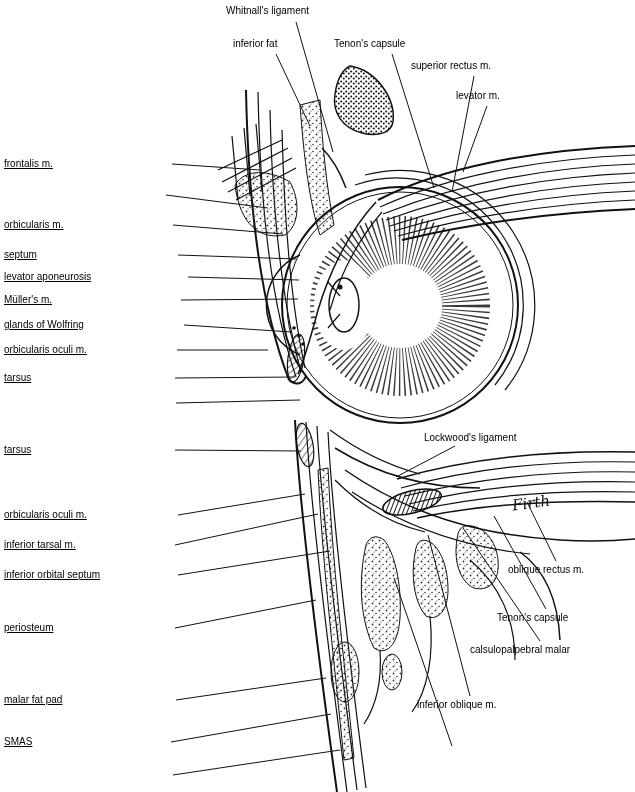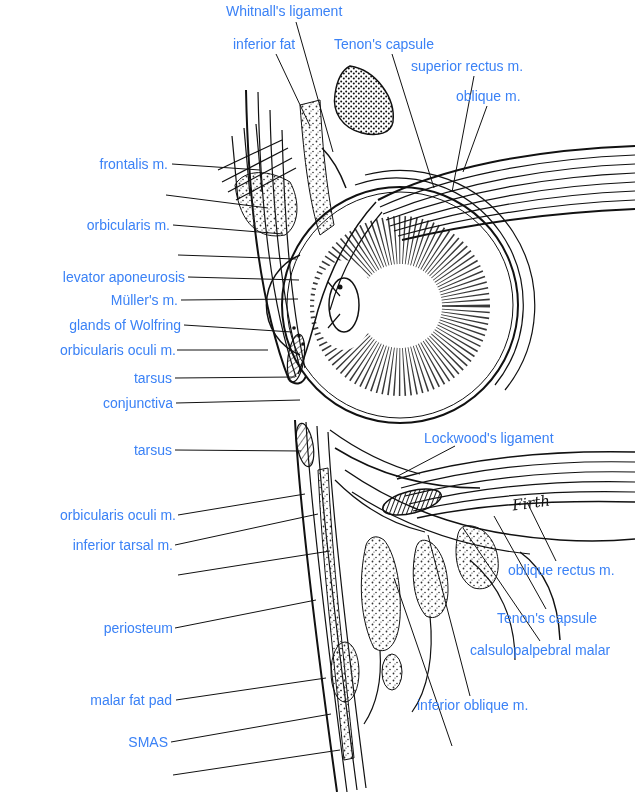--- a/index.html
+++ b/index.html
@@ -1,19 +1,19 @@
 <!DOCTYPE html>
 <html><head>
 <meta charset="utf-8">
 <style>
   html,body{margin:0;padding:0;background:#fff;}
   .fig{position:relative;width:635px;height:792px;background:#fff;overflow:hidden;}
   .fig svg{position:absolute;left:0;top:0;}
-  .lbl{position:absolute;font-family:"Liberation Sans",sans-serif;font-size:14px;line-height:16px;color:#3b82f6;white-space:nowrap;}
-  .r{text-align:right;}
+  .lbl{position:absolute;font-family:"Liberation Sans",sans-serif;font-size:10px;line-height:16px;color:#000000;white-space:nowrap;}
+  .r{text-decoration:underline;}
   .sig{position:absolute;font-family:"DejaVu Serif",serif;font-style:italic;font-size:15px;color:#111;transform:rotate(-8deg);}
   .ld{stroke:#111;stroke-width:1;}
   .a1{fill:none;stroke:#111;stroke-width:1.2;}
   .a15{fill:none;stroke:#111;stroke-width:1.5;}
   .a2{fill:none;stroke:#111;stroke-width:2;}
   .fatty{fill:url(#stip);stroke:#111;stroke-width:1;}
   .fattyd{fill:url(#stipd);stroke:#111;stroke-width:1.4;}
 </style>
 </head>
 <body>
@@ -155,33 +155,34 @@
     <line class="ld" x1="540" y1="641" x2="463" y2="528"></line>
     <line class="ld" x1="470" y1="696" x2="428" y2="535"></line>
     <line class="ld" x1="452" y1="746" x2="394" y2="578"></line>
   </g>
 </svg>
 
 <div class="lbl" style="left:226px;top:3px">Whitnall's ligament</div>
 <div class="lbl" style="left:233px;top:36px">inferior fat</div>
 <div class="lbl" style="left:334px;top:36px">Tenon's capsule</div>
 <div class="lbl" style="left:411px;top:58px">superior rectus m.</div>
-<div class="lbl" style="left:456px;top:88px">oblique m.</div>
+<div class="lbl" style="left:456px;top:88px">levator m.</div>
 
 <div class="lbl r" style="left:4px;top:156px;width:164px">frontalis m.</div>
 <div class="lbl r" style="left:4px;top:217px;width:166px">orbicularis m.</div>
+<div class="lbl r" style="left:4px;top:247px;width:172px">septum</div>
 <div class="lbl r" style="left:4px;top:269px;width:181px">levator aponeurosis</div>
 <div class="lbl r" style="left:4px;top:317px;width:177px">glands of Wolfring</div>
 <div class="lbl r" style="left:4px;top:292px;width:174px">Müller's m.</div>
 <div class="lbl r" style="left:4px;top:342px;width:172px">orbicularis oculi m.</div>
 <div class="lbl r" style="left:4px;top:370px;width:168px">tarsus</div>
-<div class="lbl r" style="left:4px;top:395px;width:169px">conjunctiva</div>
 <div class="lbl r" style="left:4px;top:442px;width:168px">tarsus</div>
 <div class="lbl r" style="left:4px;top:507px;width:172px">orbicularis oculi m.</div>
 <div class="lbl r" style="left:4px;top:537px;width:169px">inferior tarsal m.</div>
+<div class="lbl r" style="left:4px;top:567px;width:171px">inferior orbital septum</div>
 <div class="lbl r" style="left:4px;top:620px;width:169px">periosteum</div>
 <div class="lbl r" style="left:4px;top:692px;width:168px">malar fat pad</div>
 <div class="lbl r" style="left:4px;top:734px;width:164px">SMAS</div>
 
 <div class="lbl" style="left:424px;top:430px">Lockwood's ligament</div>
 <div class="lbl" style="left:508px;top:562px">oblique rectus m.</div>
 <div class="lbl" style="left:497px;top:610px">Tenon's capsule</div>
 <div class="lbl" style="left:470px;top:642px">calsulopalpebral malar</div>
 <div class="lbl" style="left:417px;top:697px">inferior oblique m.</div>
 

